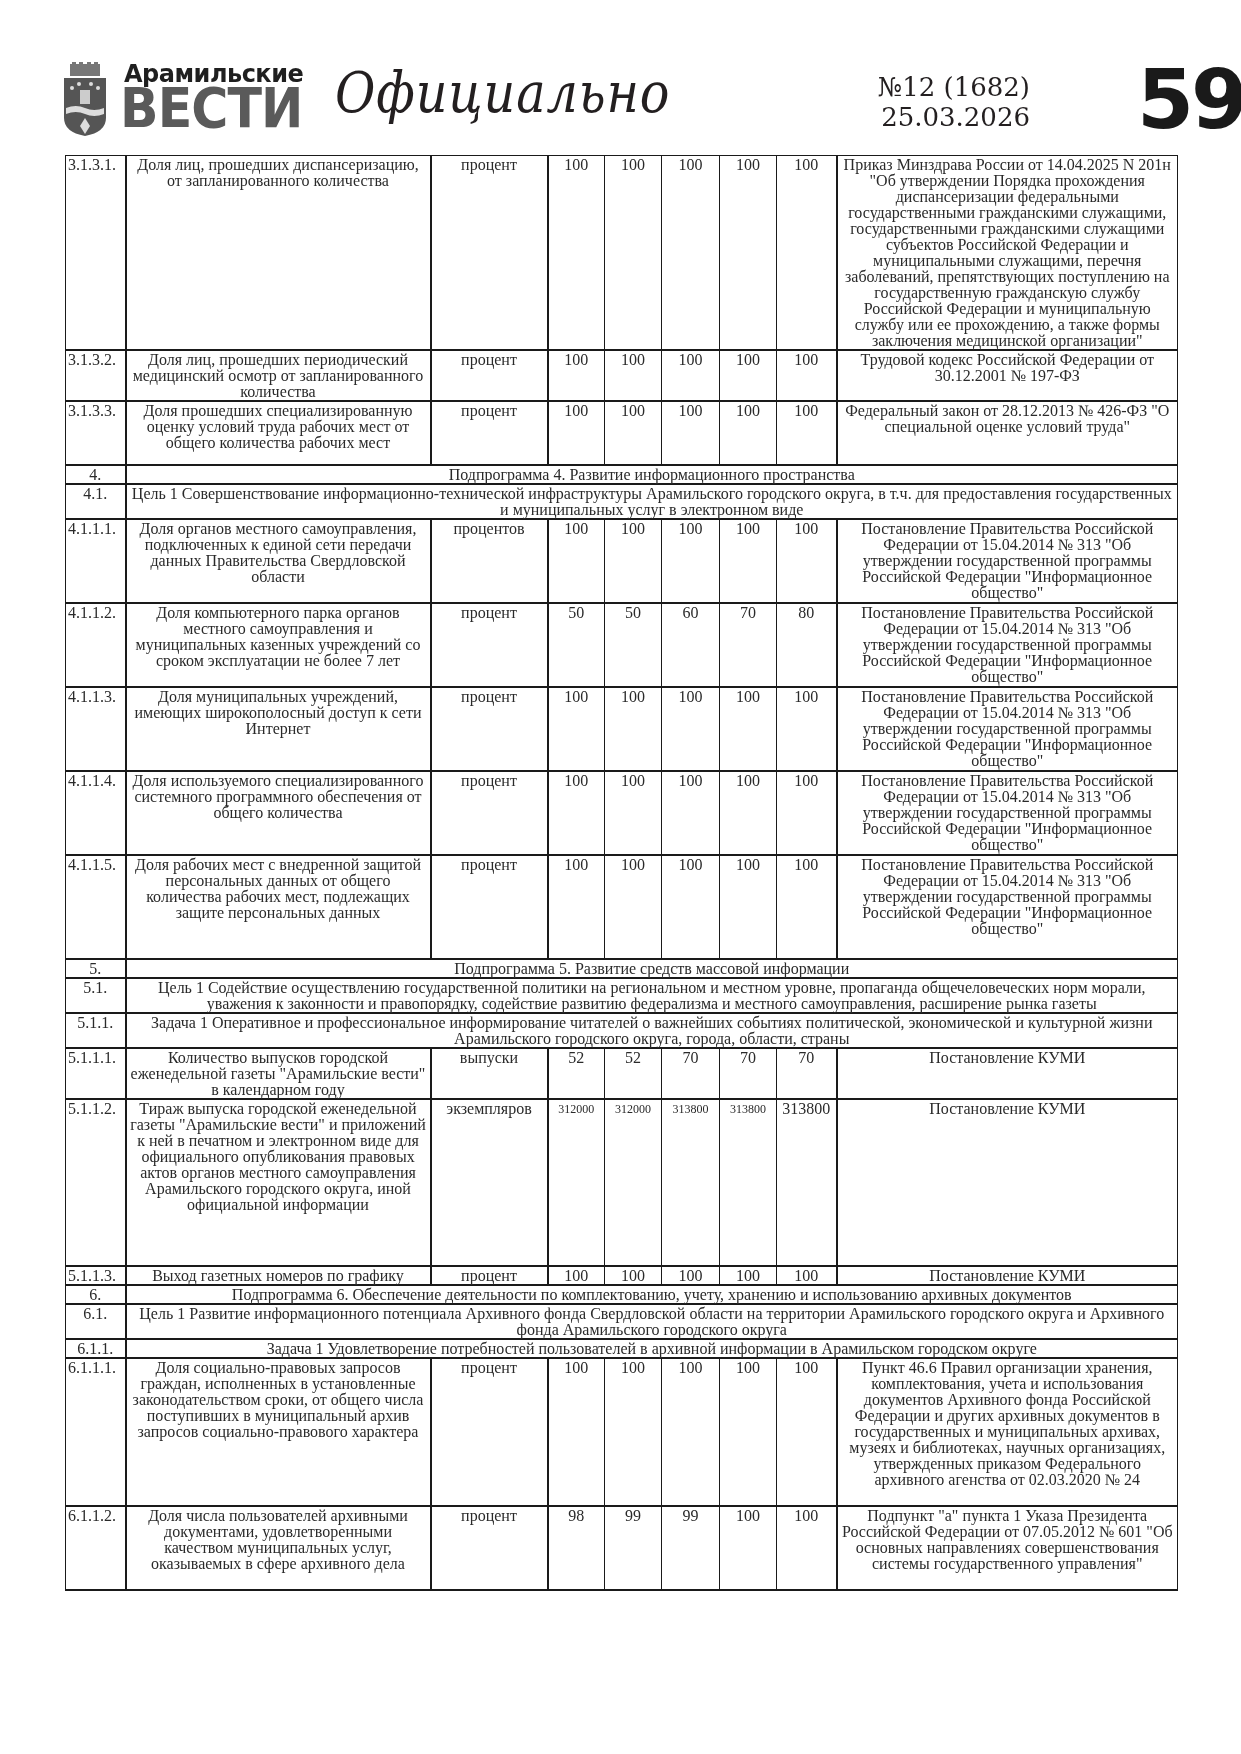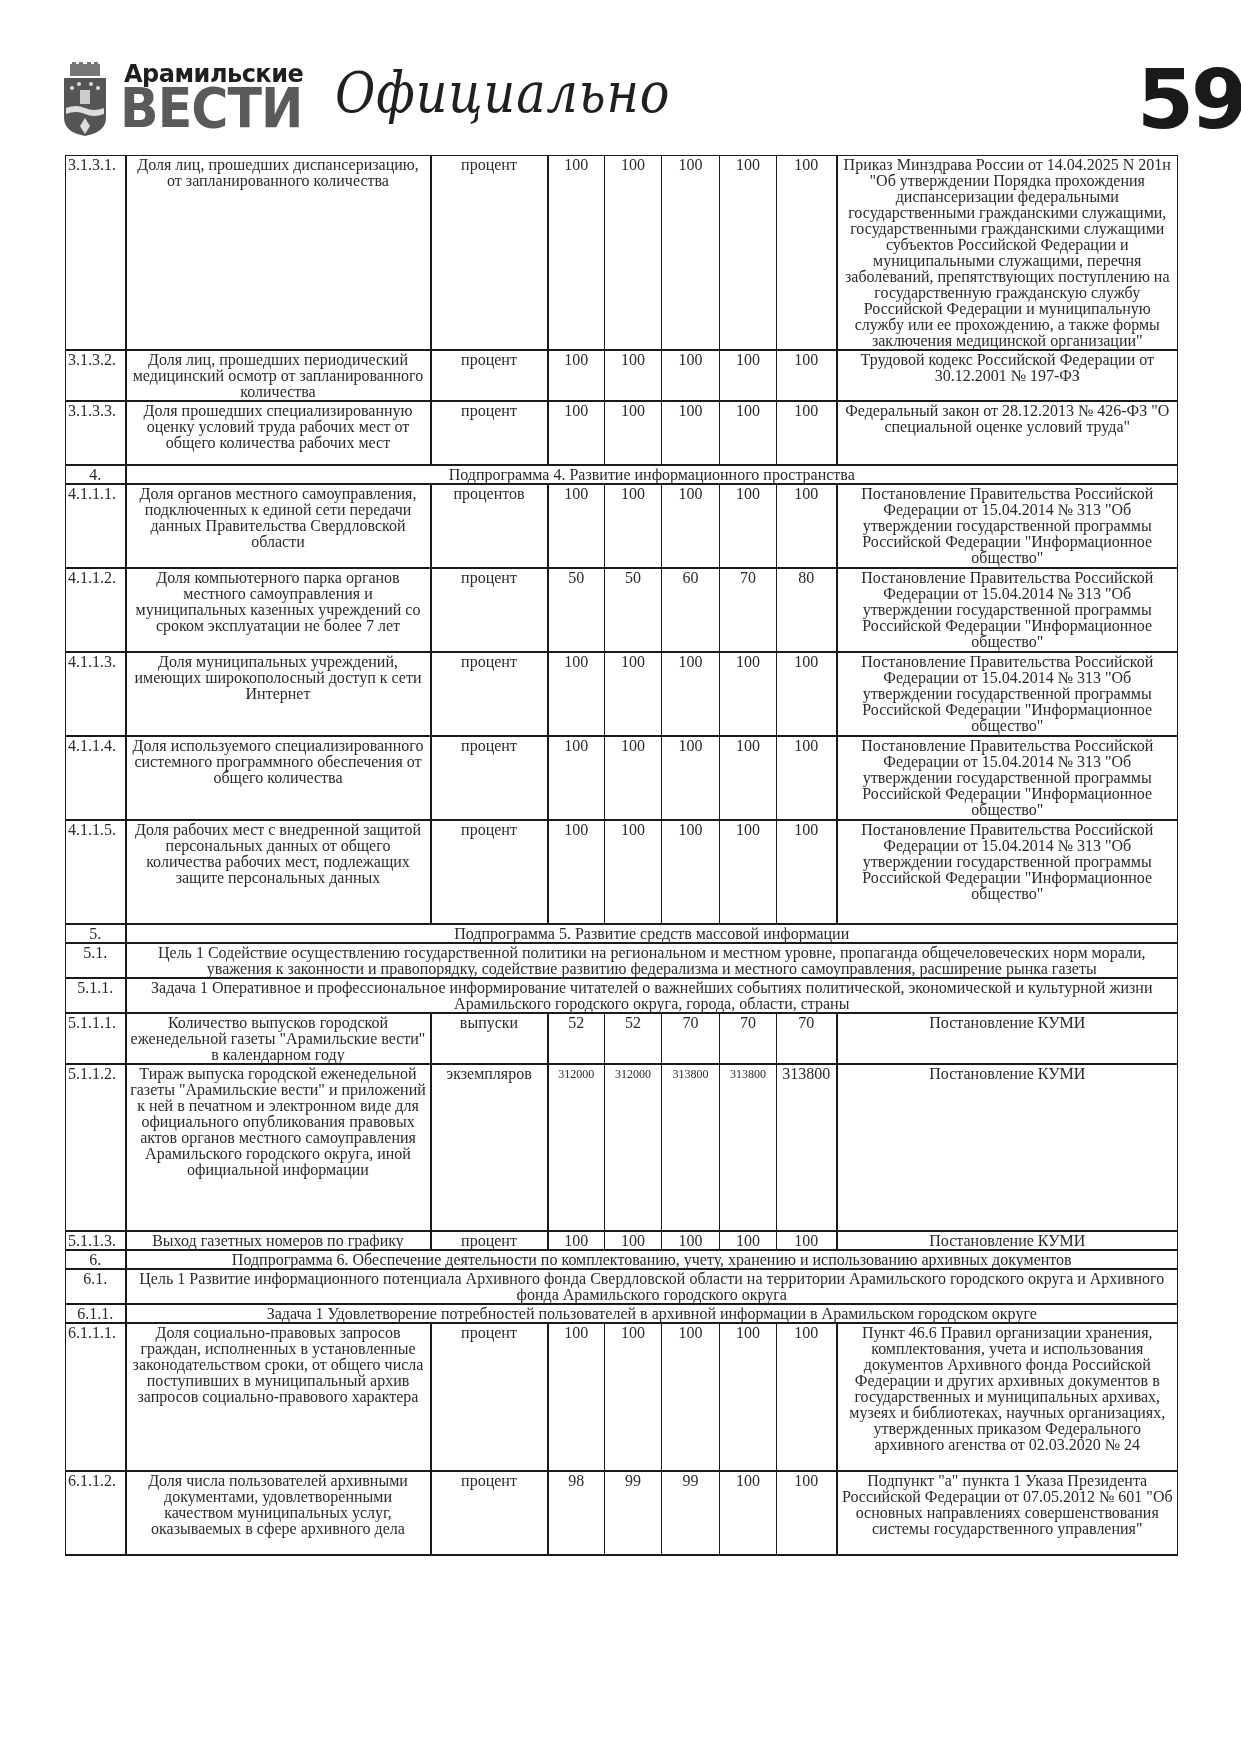--- a/index.html
+++ b/index.html
@@ -38,20 +38,24 @@
       <circle cx="17" cy="22" r="2" fill="#ddd"></circle>
       <circle cx="29" cy="22" r="2" fill="#ddd"></circle>
       <circle cx="36" cy="26" r="2" fill="#ddd"></circle>
     <rect x="18" y="28" width="10" height="14" fill="#ccc"></rect>
     <path d="M4 46 Q14 42 23 46 Q32 50 42 46 V52 Q32 56 23 52 Q14 48 4 52 Z" fill="#ddd"></path>
     <path d="M23 56 L28 64 L23 72 L18 64 Z" fill="#ddd"></path>
   </svg>
   <div class="logo-small">Арамильские</div>
   <div class="logo-big">ВЕСТИ</div>
   <div class="section-title">Официально</div>
+  <div class="issue">
+    <div>№12 (1682)</div>
+    <div>25.03.2026</div>
+  </div>
   <div class="page-num">59</div>
 </div>
 
 <table class="doc">
   <colgroup>
     <col class="c0">
       <col class="c1">
       <col class="c2">
       <col class="c3">
       <col class="c4">
@@ -91,20 +95,24 @@
         <td>100</td>
         <td>100</td>
         <td>100</td>
         <td class="bold-r">100</td>
         <td>Федеральный закон от 28.12.2013 № 426-ФЗ "О специальной оценке условий труда"</td>
       </tr>
       <tr class="rowb">
         <td class="bold-r">4.</td>
         <td colspan="8" class="span-text">Подпрограмма 4. Развитие информационного пространства</td>
       </tr>
+      <tr class="rowb">
+        <td class="bold-r">4.1.</td>
+        <td colspan="8" class="span-text">Цель 1 Совершенствование информационно-технической инфраструктуры Арамильского городского округа, в т.ч. для предоставления государственных и муниципальных услуг в электронном виде</td>
+      </tr>
       <tr class="rowb" style="height: 84px;">
         <td class="num bold-r">4.1.1.1.</td>
         <td class="bold-r">Доля органов местного самоуправления, подключенных к единой сети передачи данных Правительства Свердловской области</td>
         <td class="bold-r">процентов</td>
         <td>100</td>
         <td>100</td>
         <td>100</td>
         <td>100</td>
         <td class="bold-r">100</td>
         <td>Постановление Правительства Российской Федерации от 15.04.2014 № 313 "Об утверждении государственной программы Российской Федерации "Информационное общество"</td>

